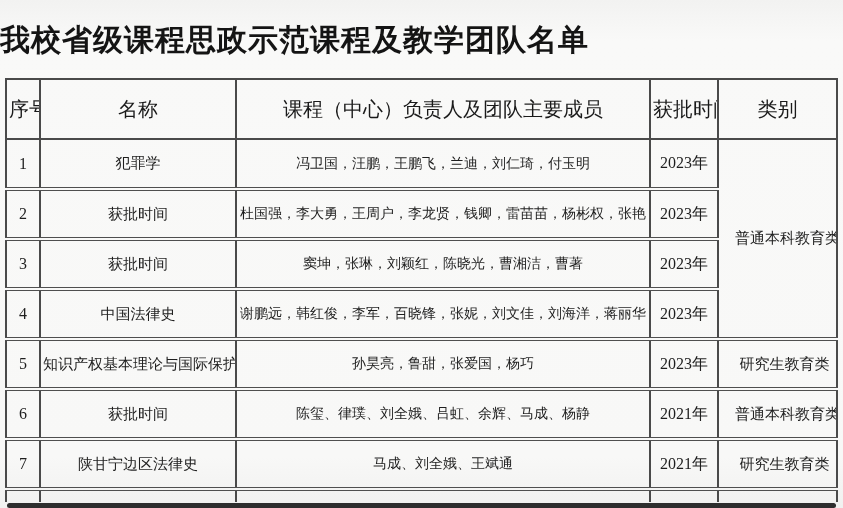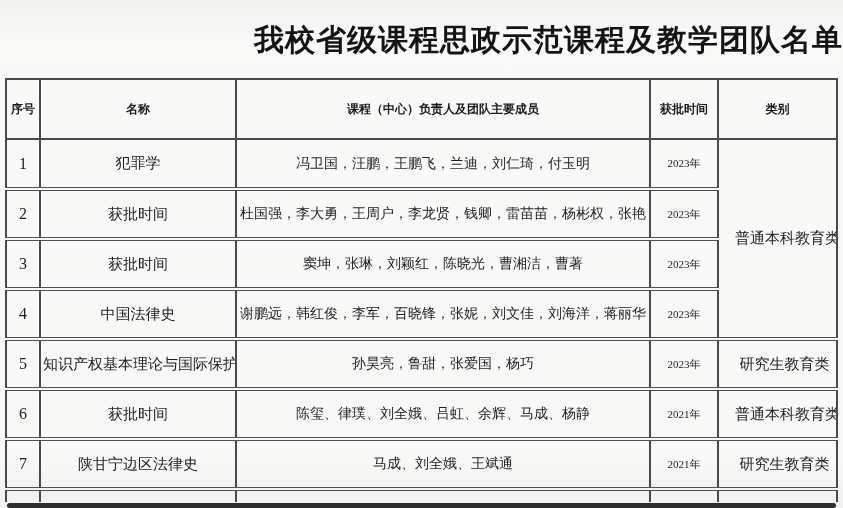--- a/index.html
+++ b/index.html
@@ -17,21 +17,21 @@
   }
   .page {
     width: 843px;
     height: 508px;
     position: relative;
   }
   .doc-title {
     margin: 0;
     padding-top: 20px;
     height: 58px;
-    text-align: right;
+    text-align: left;
     font-size: 30px;
     font-weight: 700;
     letter-spacing: 1px;
     color: #141414;
     font-family: "Liberation Serif", "DejaVu Serif", serif;
   }
   table.courses {
     table-layout: fixed;
     border-collapse: collapse;
     width: 831px;
@@ -56,29 +56,29 @@
   }
   thead tr { height: 60px; }
   tbody tr { height: 50px; }
   tbody tr.partial-row { height: 13px; }
   tbody tr.partial-row td { border-bottom: none; }
 
   
   tbody tr + tr td, tbody tr + tr th { border-top: 4px double #4f4f4f; }
 
   th {
-    font-size: 12px;
-    font-weight: 700;
+    font-size: 20px;
+    font-weight: 400;
     color: #1a1a1a;
   }
   td { font-size: 16px; }
   td.cell-no { font-size: 16px; }
   td.cell-name { font-size: 15px; letter-spacing: 0; margin-top: 32px; }
   td.cell-members { font-size: 14px; }
-  td.cell-year { font-size: 11px; }
+  td.cell-year { font-size: 16px; }
   td.cell-category { font-size: 15px; padding-left: 16px; }
 
   .bottom-bar {
     position: absolute;
     left: 7px;
     right: 7px;
     bottom: 0;
     height: 5px;
     background: #2e2e2e;
     border-radius: 4px;

